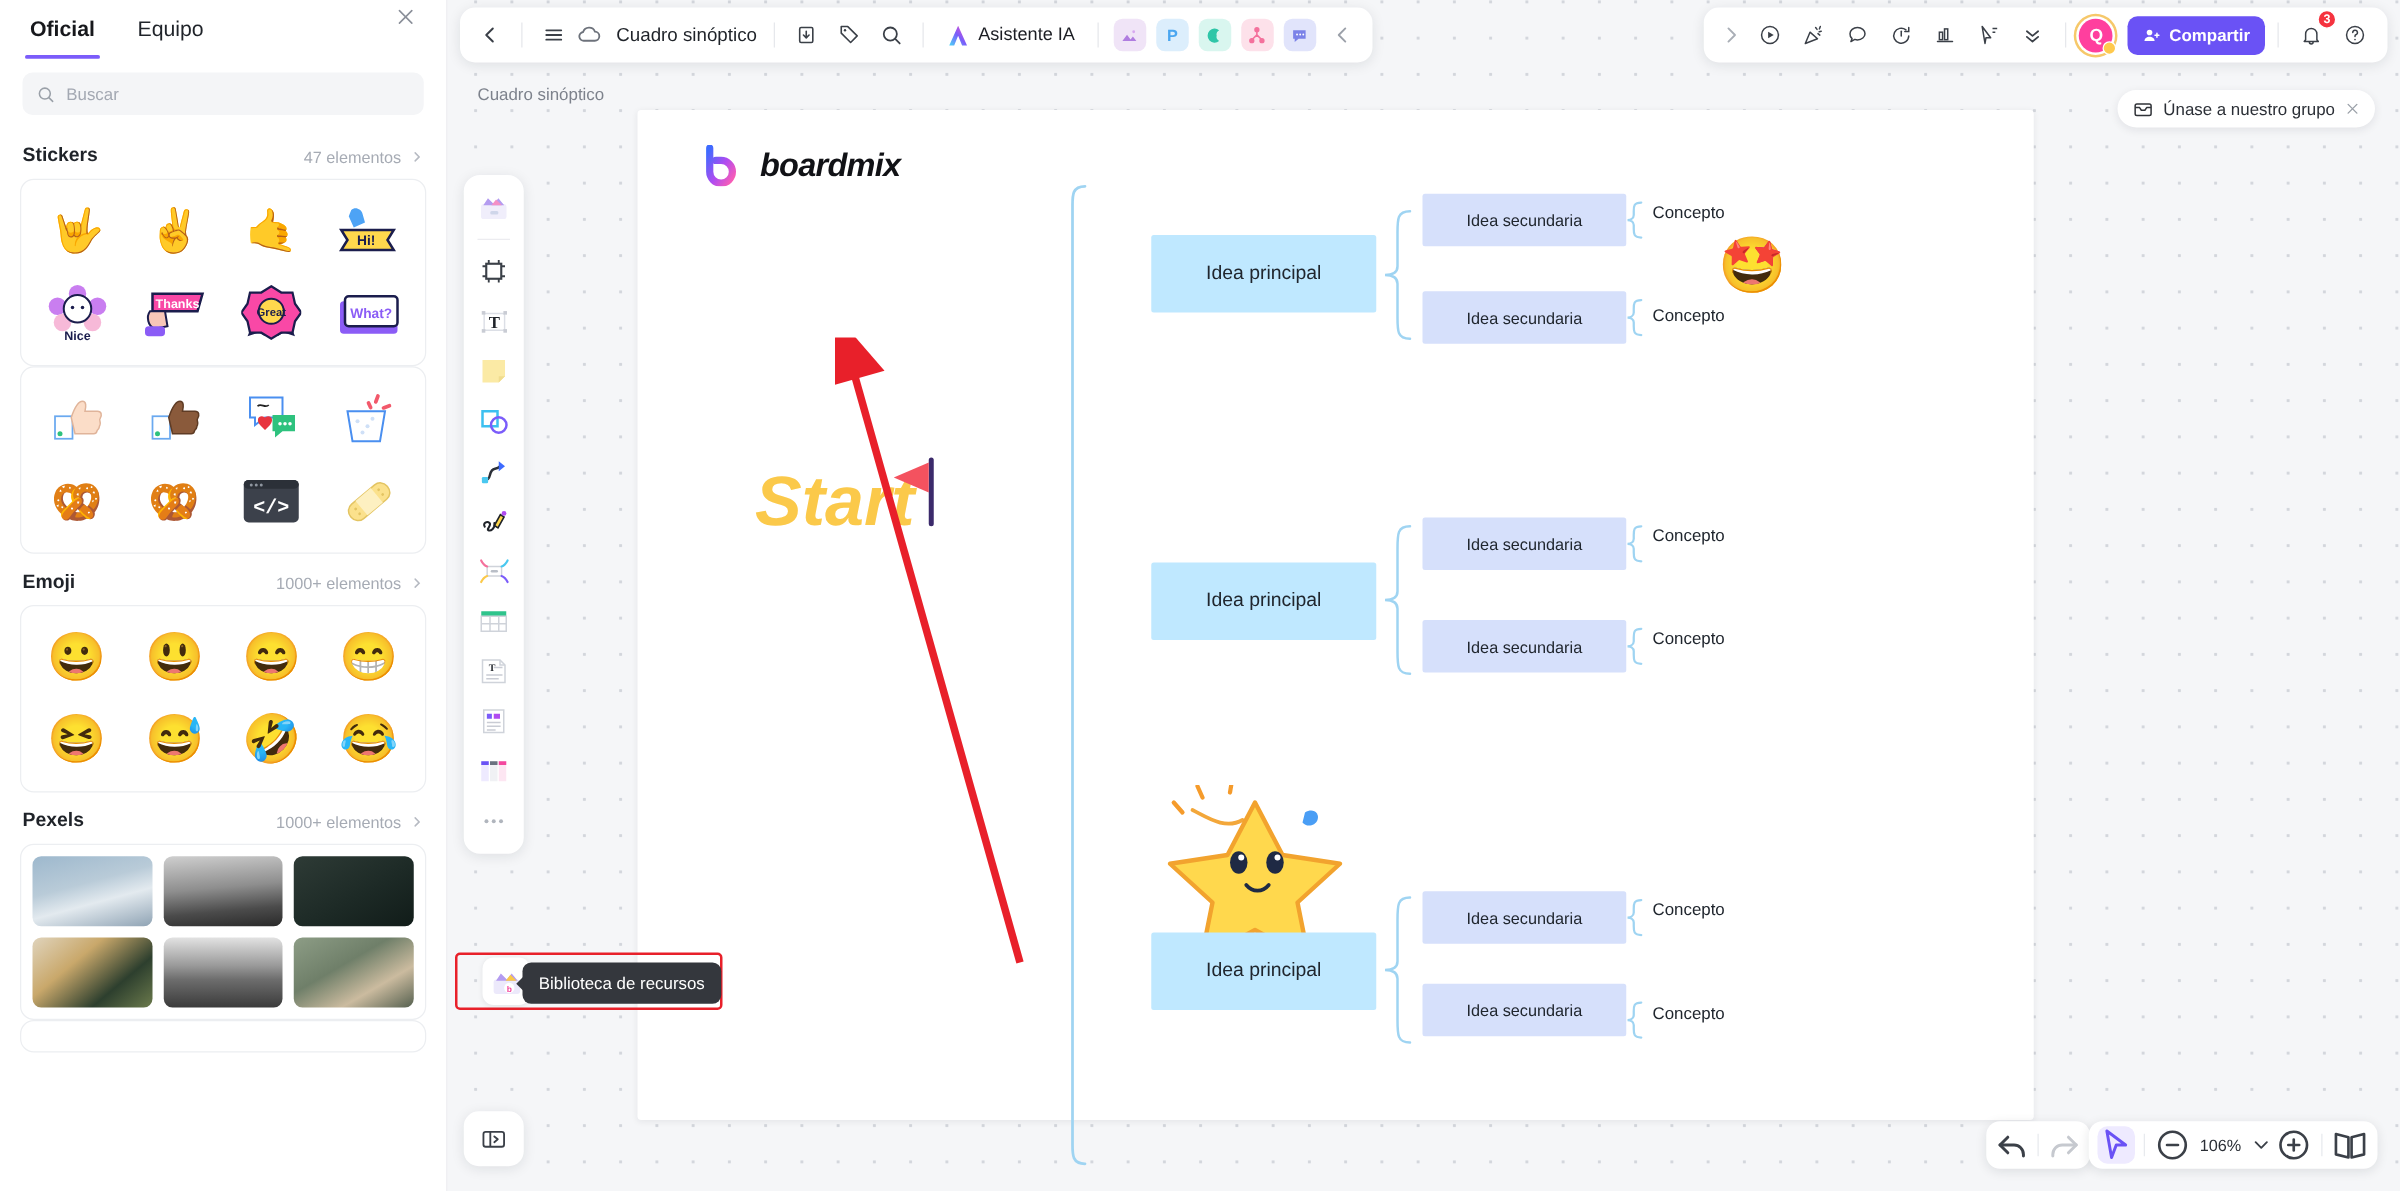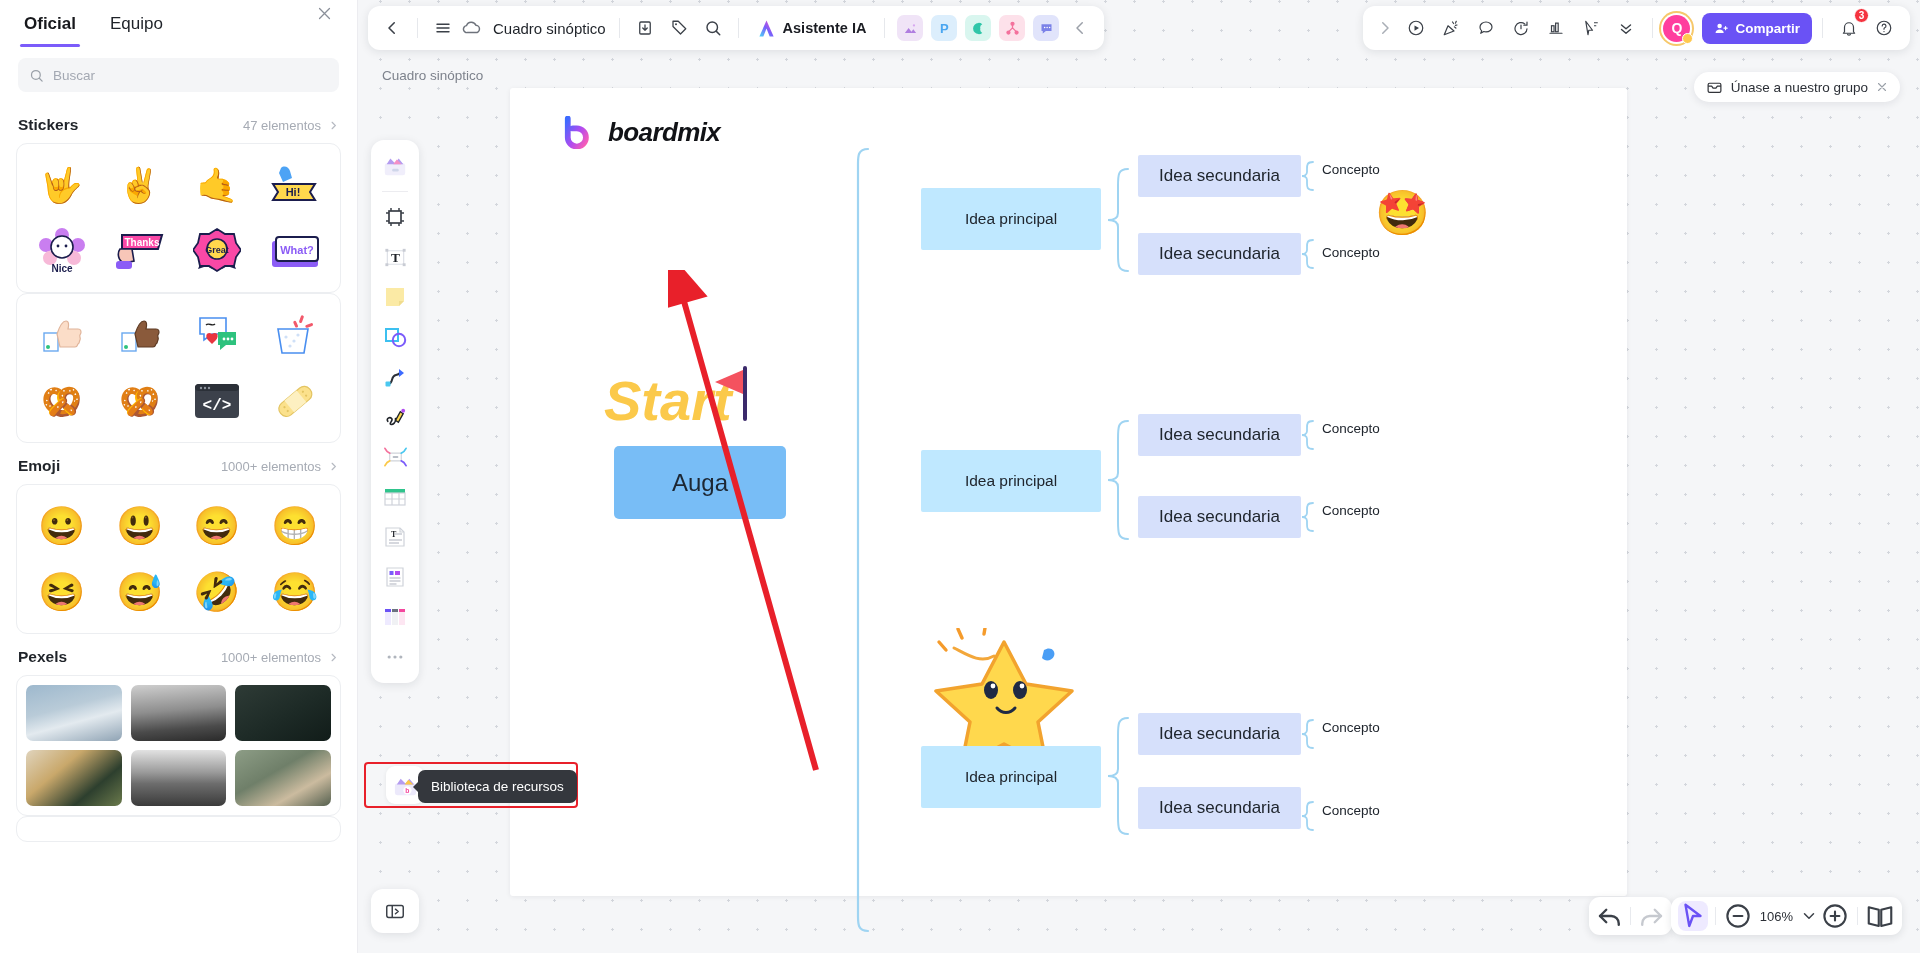--- a/index.html
+++ b/index.html
@@ -72,21 +72,21 @@
     display:flex; align-items:center; padding:0 8px; gap:2px; z-index:20;
   }
   .tb-btn { width:32px; height:32px; border-radius:7px; display:flex; align-items:center;
     justify-content:center; cursor:pointer; color:#3b4048; }
   .tb-btn svg { width:18px; height:18px; }
   .tb-div { width:1px; height:20px; background:#e6e8ec; margin:0 7px; }
   .docname { font-size:15px; color:#1f2329; padding:0 4px 0 2px; white-space:nowrap; cursor:text; }
   .cloudico { width:22px; height:22px; display:flex; align-items:center; justify-content:center; margin-right:6px; }
   .ai-btn { display:flex; align-items:center; gap:7px; padding:0 9px; height:32px;
     border-radius:8px; cursor:pointer; }
-  .ai-label { font-size:14.5px; font-weight:700; color:#1b1d23; white-space:nowrap; }
+  .ai-label { font-size:14.5px; font-weight:400; color:#1b1d23; white-space:nowrap; }
   .appico { width:26px; height:26px; border-radius:7px; display:flex; align-items:center;
     justify-content:center; cursor:pointer; margin:0 3px; font-size:13px; font-weight:700; }
 
   .toolbar-right {
     position:absolute; top:6px; right:10px; height:44px; background:#fff;
     border-radius:12px; box-shadow:0 2px 10px rgba(20,25,40,.10);
     display:flex; align-items:center; padding:0 10px; gap:3px; z-index:20;
   }
   .avatar {
     width:27px; height:27px; border-radius:50%; background:#ff3f9e; color:#fff;
@@ -168,21 +168,21 @@
     position:absolute; left:104px; top:358px; width:172px; height:73px; background:#78bdf6;
     border-radius:5px; display:flex; align-items:center; justify-content:center;
     font-size:24px; color:#1d2733;
   }
   .node-main {
     position:absolute; background:#bfe8ff; border-radius:2px; display:flex; align-items:center;
     justify-content:center; font-size:15.5px; color:#20262e;
   }
   .node-sec {
     position:absolute; background:#d6e0fb; border-radius:2px; display:flex; align-items:center;
-    justify-content:center; font-size:17px; color:#20262e;
+    justify-content:center; font-size:13px; color:#20262e;
   }
   .concept { position:absolute; font-size:13.5px; color:#20262e; }
   .brace { position:absolute; color:#9fd4f2; }
   .trunk { position:absolute; }
 
   
   .undo-group {
     position:absolute; right:248px; bottom:18px; height:38px; background:#fff; border-radius:11px;
     box-shadow:0 2px 9px rgba(20,25,40,.11); display:flex; align-items:center; padding:0 6px; z-index:20;
   }
@@ -448,21 +448,20 @@
         <svg width="180" height="85" viewBox="0 0 180 85">
           <text x="2" y="62" font-size="56" font-weight="800" font-style="italic" fill="none" stroke="#ffffff" stroke-width="9" font-family="Liberation Sans">Start</text>
           <text x="2" y="62" font-size="56" font-weight="800" font-style="italic" fill="#fbc94a" font-family="Liberation Sans">Start</text>
           <g>
             <rect x="141" y="8" width="4" height="55" rx="2" fill="#3b2a6b"></rect>
             <path d="M141 12l-28 12 28 12z" fill="#f4525f"></path>
           </g>
         </svg>
       </div>
 
-      <div class="augabox">Auga</div>
 
       <svg class="trunk" style="left:344px;top:58px;width:20px;height:788px">
         <path d="M14 3 C4 3 4 10 4 18 L4 770 C4 778 4 785 14 785" fill="none" stroke="#9fd4f2" stroke-width="2.2" stroke-linecap="round"></path>
       </svg>
 
       <div class="node-main" style="left:411px;top:100px;width:180px;height:62px">Idea principal</div>
       <svg class="brace" style="left:594px;top:78px;width:28px;height:108px">
         <path d="M24 3 C14 3 14 9 14 20 L14 47 C14 52 10 54 4 54 C10 54 14 56 14 61 L14 88 C14 99 14 105 24 105" fill="none" stroke="#9fd4f2" stroke-width="2" stroke-linecap="round"></path>
       </svg>
       <div class="node-sec" style="left:628px;top:67px;width:163px;height:42px">Idea secundaria</div>

